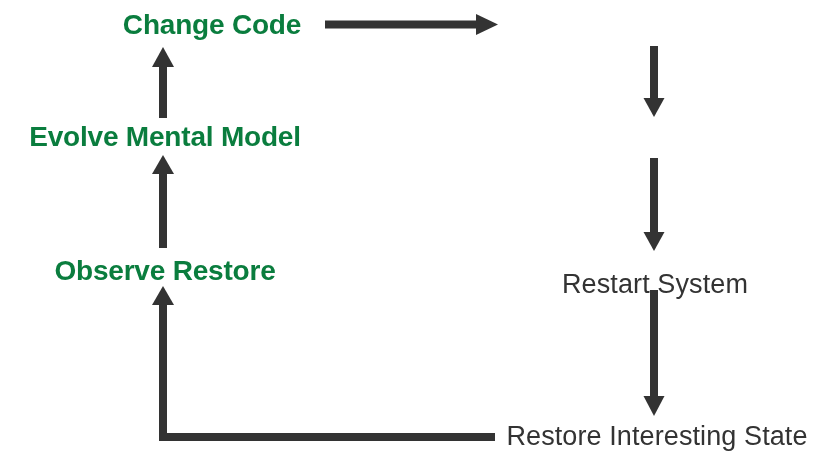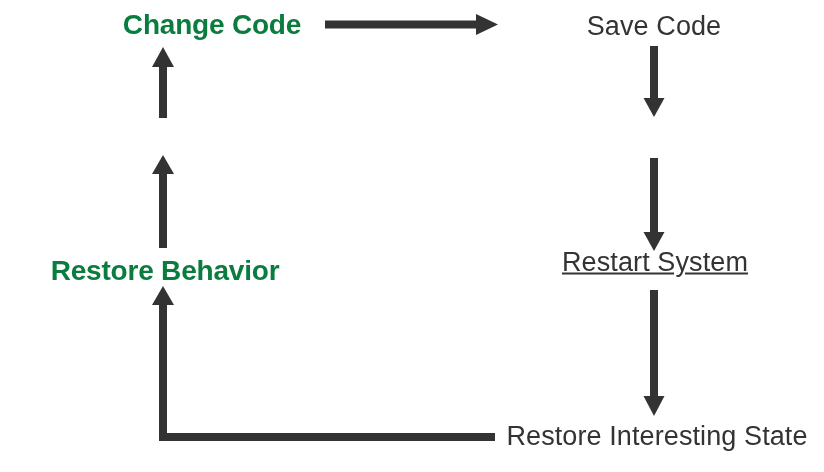--- a/index.html
+++ b/index.html
@@ -80,23 +80,23 @@
 
     <g>
       <line x1="163" y1="118" x2="163" y2="65" stroke="#333333" stroke-width="8"></line>
       <polygon points="152,67 174,67 163,47" fill="#333333"></polygon>
     </g>
 
   </svg>
 
   <div class="node-label cycle" style="left:165px; top:25px;margin-left:47px;">Change Code</div>
 
+  <div class="node-label cycle" style="left:165px; top:137px;">Evolve Mental Model</div>
 
-  <div class="node-label cycle" style="left:165px; top:271px;">Restore Behavior</div>
-
-  <div class="node-label pipeline" style="left:654px; top:26px;">Save Code</div>
+  <div class="node-label cycle" style="left:165px; top:271px;">Observe Restore</div>
 
 
-  <div class="node-label pipeline" style="left:655px; top:262px;text-decoration:underline;">Restart System</div>
+
+  <div class="node-label pipeline" style="left:655px; top:284px;">Restart System</div>
 
   <div class="node-label pipeline" style="left:657px; top:436px;">Restore Interesting State</div>
 
 </div>
 
 </body></html>

